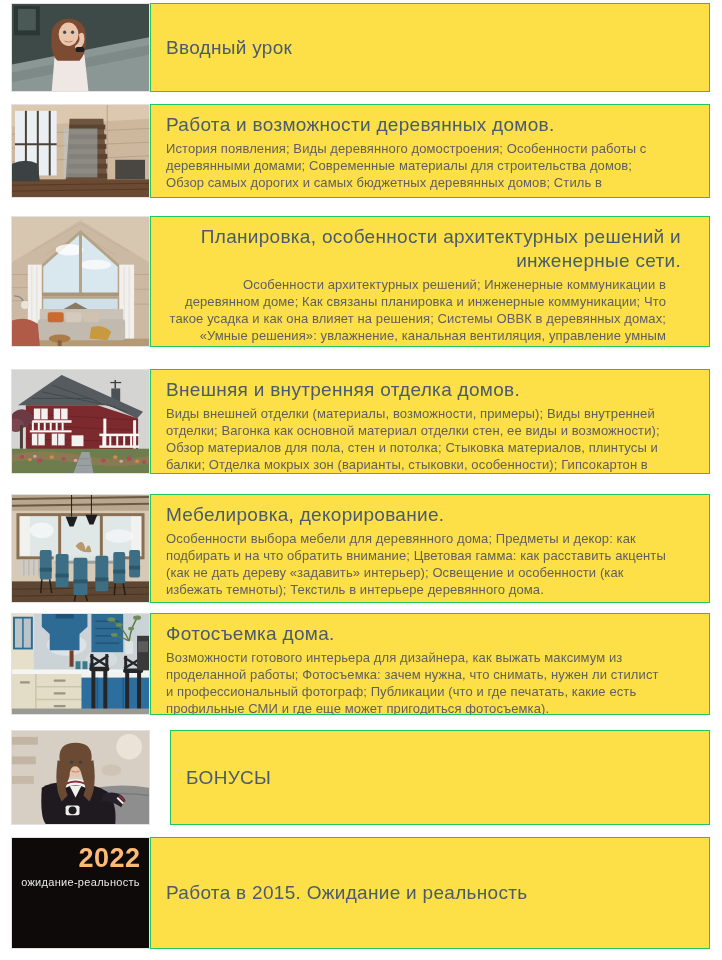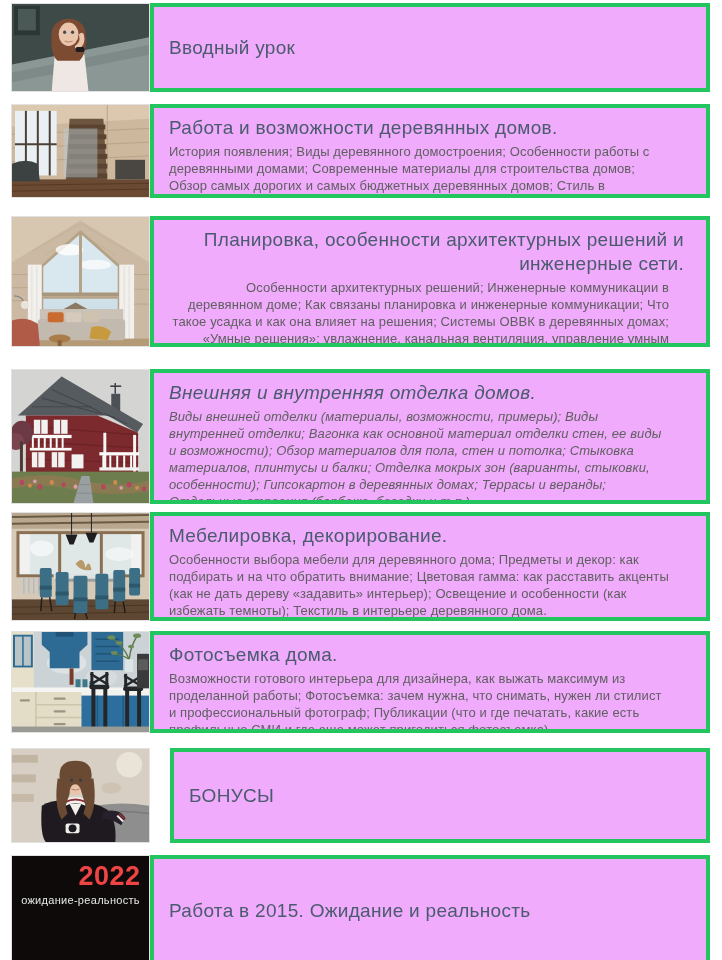--- a/index.html
+++ b/index.html
@@ -5,48 +5,48 @@
   html,body{margin:0;padding:0;}
   body{
     width:722px;height:960px;overflow:hidden;background:#ffffff;
     font-family:"Liberation Sans","DejaVu Sans",sans-serif;
   }
   .page{padding:3px 12px 0 11px;}
   .row{display:flex;align-items:stretch;}
   .r1{height:89px;margin-bottom:12px;}
   .r2{height:94px;margin-bottom:18px;}
   .r3{height:131px;margin-bottom:22px;text-align:right;}
-  .r4{height:135px;margin-bottom:8px;font-style:italic;}
+  .r4{height:105px;margin-bottom:20px;}
   .r5{height:109px;margin-bottom:10px;}
   .r6{height:102px;margin-bottom:15px;}
   .r7{height:95px;margin-bottom:12px;gap:20px;}
   .r8{height:112px;}
   .thumb{
     width:139px;flex:none;position:relative;overflow:hidden;
     border:1px solid #e2e2e2;box-sizing:border-box;background:#f5f5f5;
   }
   .thumb svg{position:absolute;left:0;top:0;width:100%;height:100%;display:block;}
   .card{
-    flex:1;border:4px solid #22c55e;background:#f0abfc;box-sizing:border-box;
+    flex:1;border:1px solid #22c55e;background:#fde047;box-sizing:border-box;
     padding:8px 20px 8px 15px;overflow:hidden;
   }
   .card.center{display:flex;flex-direction:column;justify-content:center;}
   .title{
     color:#4a5b6e;font-size:19px;line-height:24px;letter-spacing:0.3px;
     max-width:515px;font-weight:400;
   }
   .desc{
     color:#5f5f5f;font-size:13px;line-height:17px;margin-top:3px;
     max-width:500px;letter-spacing:0.1px;
   }
   
   .thumb-2022{background:#0d0a09;}
   .t2022-big{
     position:absolute;top:5px;left:16px;right:6px;text-align:center;
-    color:#ef4444;font-size:27px;font-weight:700;letter-spacing:0.5px;padding-left:48px;
+    color:#fdba74;font-size:27px;font-weight:700;letter-spacing:0.5px;padding-left:48px;
   }
   .t2022-small{
     position:absolute;top:38px;left:0;right:0;text-align:center;
     color:#e8e8e8;font-size:11px;letter-spacing:0.3px;
   }
 </style>
 </head>
 <body>
 
 <div class="page">

